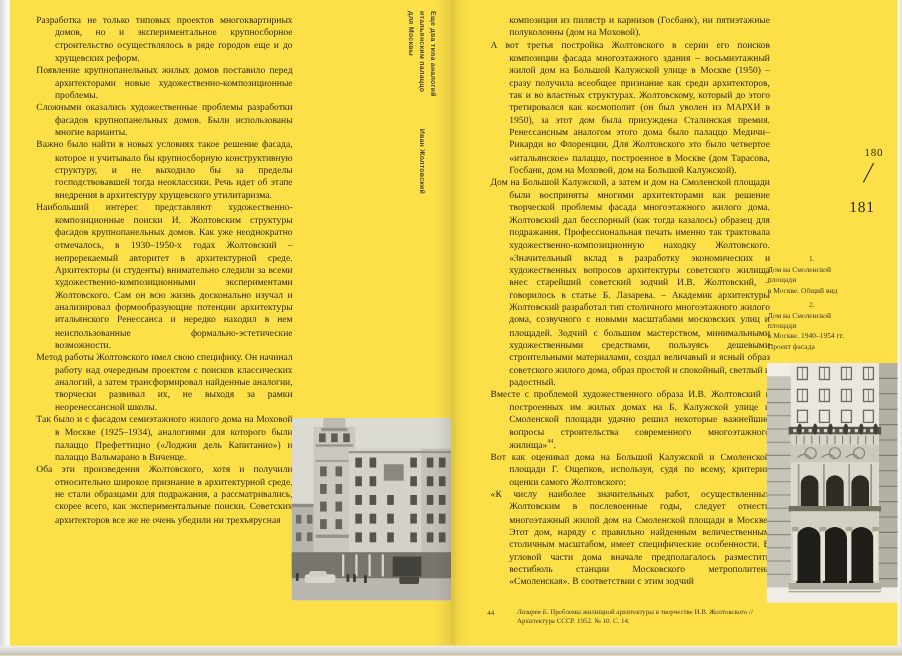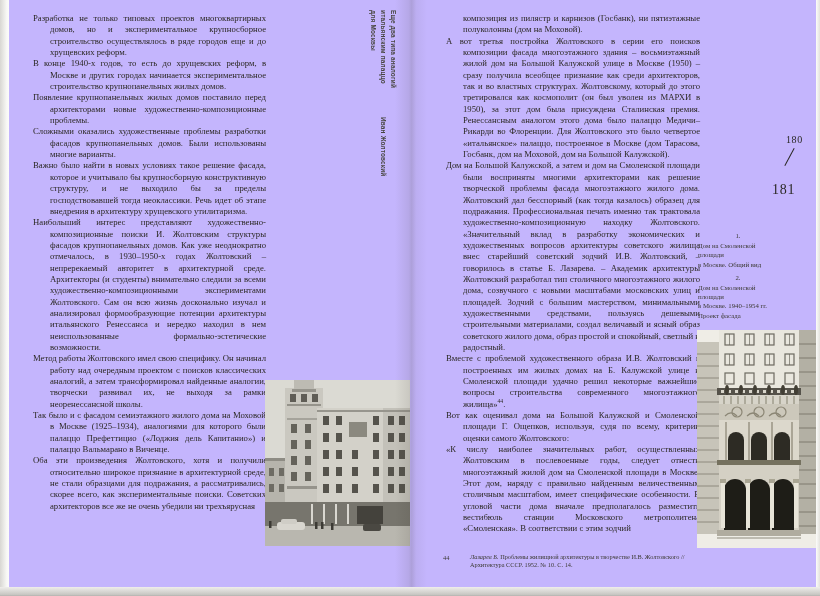--- a/index.html
+++ b/index.html
@@ -1,16 +1,16 @@
 <!DOCTYPE html>
 <html lang="ru"><head>
 <meta charset="utf-8">
 <style>
   html,body{margin:0;padding:0;background:#e7e6e2;}
-  .screen{position:relative;width:820px;height:596px;background:#c4b5fd;overflow:hidden;
+  .screen{position:relative;width:820px;height:596px;background:#fde047;overflow:hidden;
           font-family:"Liberation Serif",serif;color:#2b2823;}
   
   .edge-left{position:absolute;left:0;top:0;width:9px;height:100%;
              background:linear-gradient(90deg,#d8d7d3,#f6f6f3 70%,#fcfcfa);}
   .edge-bottom{position:absolute;left:0;bottom:0;width:100%;height:9px;
                background:linear-gradient(180deg,#efeeeb,#c7c6c2 85%,#b2b1ad);}
   .edge-right{position:absolute;right:0;top:0;width:4px;height:100%;
               background:linear-gradient(270deg,#e3e2de,#fcfcfa);}
   .gutter{position:absolute;left:395px;top:0;width:32px;height:587px;
           background:linear-gradient(90deg,rgba(0,0,0,0) 0%,rgba(60,55,45,0.10) 42%,
@@ -50,21 +50,20 @@
   .etch-right{position:absolute;left:697px;top:330px;width:121px;height:218px;}
   svg{display:block;}
 </style>
 </head>
 <body>
 
 <div class="screen">
 
   <div class="col col-left">
     <p>Разработка не только типовых проектов многоквартирных домов, но и экспериментальное крупносборное строительство осуществлялось в ряде городов еще и до хрущевских реформ.</p>
-    <p>В конце 1940-х годов, то есть до хрущевских реформ, в Москве и других городах начинается экспериментальное строительство крупнопанельных жилых домов.</p>
     <p>Появление крупнопанельных жилых домов поставило перед архитекторами новые художественно-композиционные проблемы.</p>
     <p>Сложными оказались художественные проблемы разработки фасадов крупнопанельных домов. Были использованы многие варианты.</p>
     <p>Важно было найти в новых условиях такое решение фасада, которое и учитывало бы крупносборную конструктивную структуру, и не выходило бы за пределы господствовавшей тогда неоклассики. Речь идет об этапе внедрения в архитектуру хрущевского утилитаризма.</p>
     <p>Наибольший интерес представляют художественно-композиционные поиски И. Жолтовским структуры фасадов крупнопанельных домов. Как уже неоднократно отмечалось, в 1930–1950-х годах Жолтовский – непререкаемый авторитет в архитектурной среде. Архитекторы (и студенты) внимательно следили за всеми художественно-композиционными экспериментами Жолтовского. Сам он всю жизнь досконально изучал и анализировал формообразующие потенции архитектуры итальянского Ренессанса и нередко находил в нем неиспользованные формально-эстетические возможности.</p>
     <p>Метод работы Жолтовского имел свою специфику. Он начинал работу над очередным проектом с поисков классических аналогий, а затем трансформировал найденные аналогии, творчески развивал их, не выходя за рамки неоренессансной школы.</p>
     <p>Так было и с фасадом семиэтажного жилого дома на Моховой в Москве (1925–1934), аналогиями для которого были палаццо Префеттицио («Лоджия дель Капитанио») и палаццо Вальмарано в Виченце.</p>
     <p>Оба эти произведения Жолтовского, хотя и получили относительно широкое признание в архитектурной среде, не стали образцами для подражания, а рассматривались, скорее всего, как экспериментальные поиски. Советских архитекторов все же не очень убедили ни трехъярусная</p>
   </div>
 
   <div class="vert vert-title">

